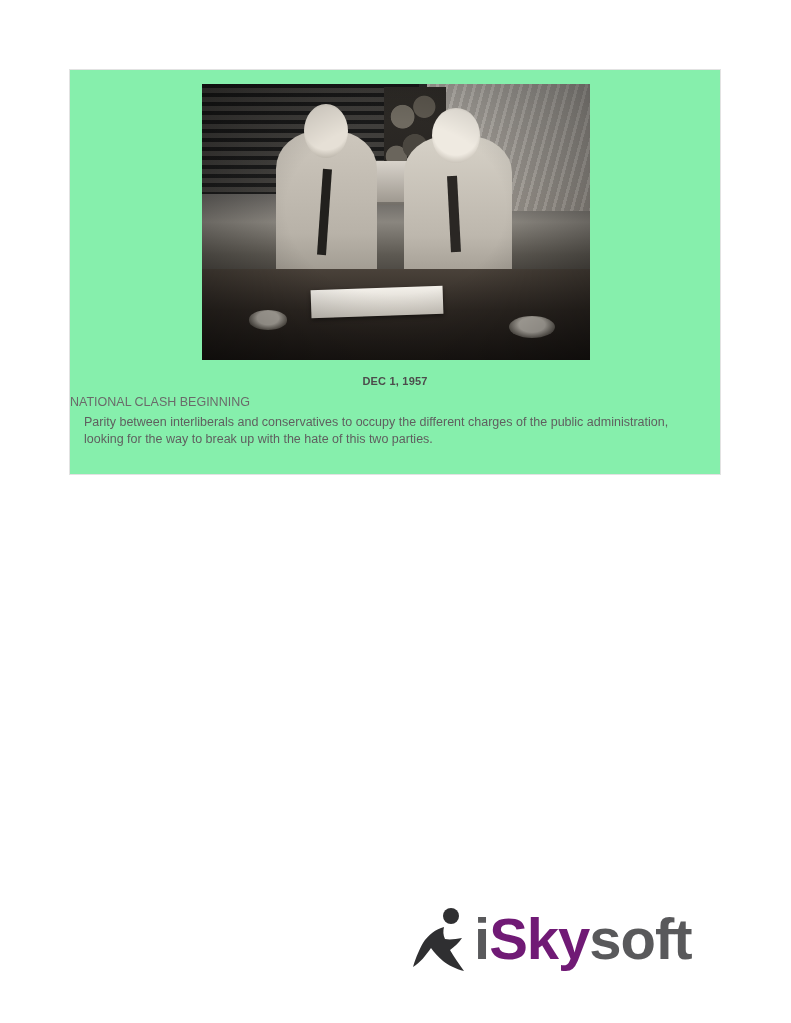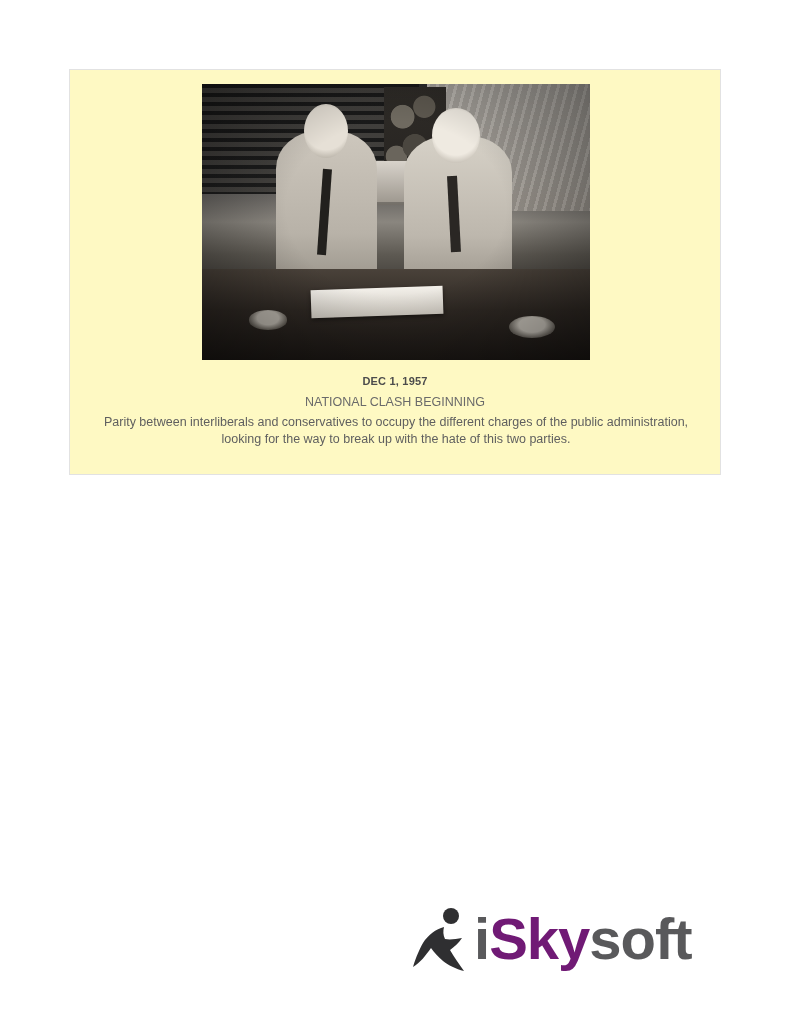--- a/index.html
+++ b/index.html
@@ -16,21 +16,21 @@
   }
 
   
   .card {
     position: absolute;
     left: 69px;
     top: 69px;
     width: 652px;
     height: 406px;
     border: 1px solid #e2e2e2;
-    background: #fef9c3;
+    background: #86efac;
     box-sizing: border-box;
   }
 
   .photo-wrap {
     position: absolute;
     left: 132px;
     top: 14px;
     width: 388px;
     height: 276px;
     overflow: hidden;
@@ -200,33 +200,32 @@
     font-size: 11px;
     font-weight: bold;
     color: #4c4c4c;
     letter-spacing: .2px;
   }
   .caption-title {
     position: absolute;
     left: 0;
     top: 325px;
     width: 100%;
-    text-align: center;
+    text-align: left;
     font-size: 12.5px;
     color: #6a6a6a;
   }
   .caption-body {
     position: absolute;
     left: 14px;
     top: 344px;
     width: 624px;
     font-size: 12.5px;
     line-height: 17px;
     color: #5f5f5f;
-    text-align: center;
   }
 
   
   .watermark {
     position: absolute;
     left: 410px;
     top: 903px;
     width: 312px;
     height: 72px;
     display: flex;

